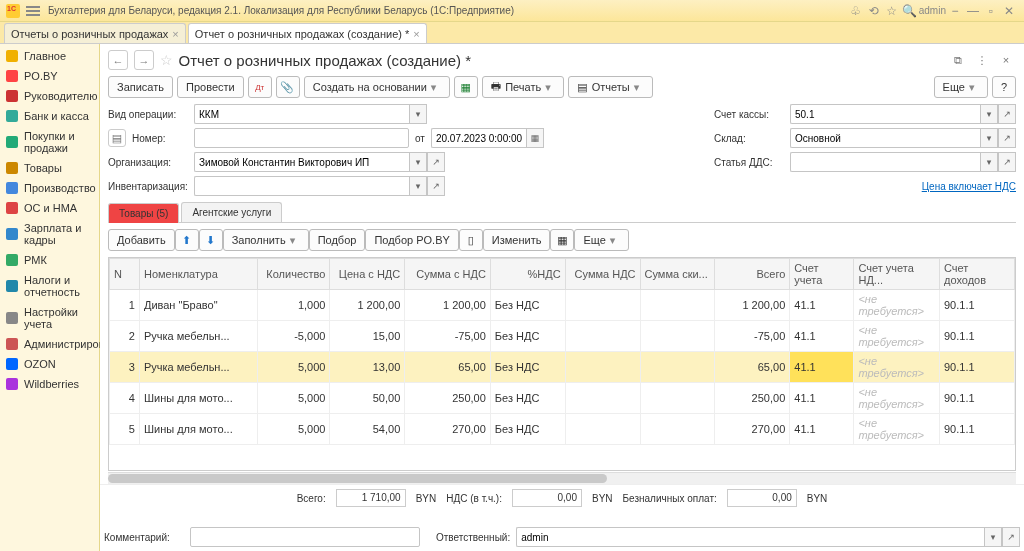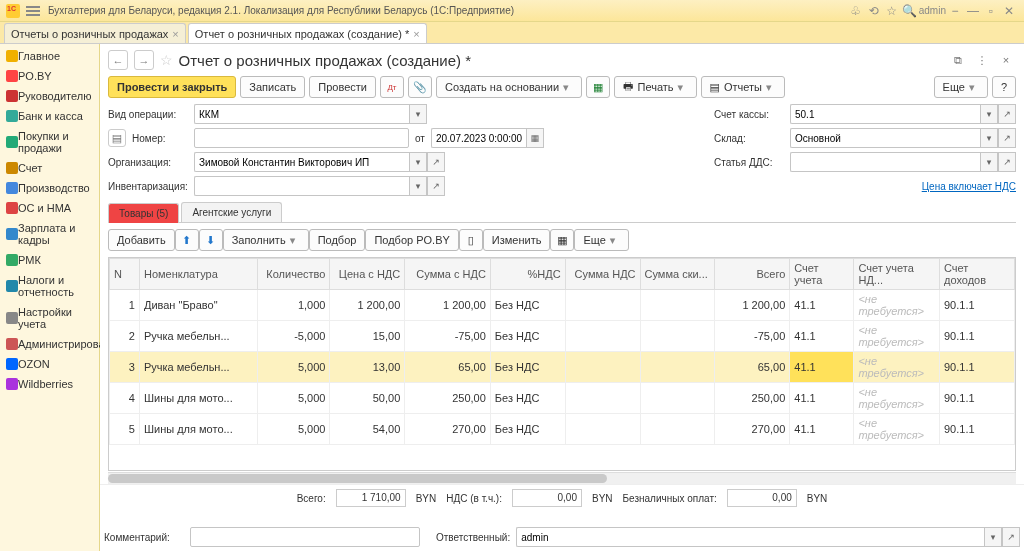--- a/index.html
+++ b/index.html
@@ -10,21 +10,21 @@
   .tb-menu{width:14px;height:10px;border-top:2px solid #888;border-bottom:2px solid #888;position:relative;margin-right:8px}
   .tb-menu::after{content:"";position:absolute;top:2px;left:0;right:0;border-top:2px solid #888}
   .topbar .title{flex:1;font-size:10px;color:#555}
   .topbar .tool{width:18px;height:18px;display:flex;align-items:center;justify-content:center;color:#888;cursor:pointer;font-size:12px}
   .tabsbar{height:22px;background:#fce9a7;display:flex;align-items:flex-end;padding:0 4px;border-bottom:1px solid #ccc}
   .doctab{height:20px;background:#fff;border:1px solid #ccc;border-bottom:none;border-radius:3px 3px 0 0;padding:3px 6px;font-size:10px;margin-right:2px;display:flex;align-items:center;gap:4px}
   .doctab.inactive{background:#f5efd6}
   .doctab .x{color:#999;cursor:pointer}
   .layout{display:flex;height:507px}
   .side{width:100px;background:#fef7de;border-right:1px solid #e5d78a;padding-top:2px}
-  .side-item{display:flex;align-items:center;padding:4px 6px;font-size:10px;color:#333;cursor:pointer}
+  .side-item{display:flex;align-items:center;gap:6px;padding:4px 6px;font-size:10px;color:#333;cursor:pointer}
   .s-ico{width:12px;height:12px;border-radius:2px;flex:0 0 12px}
   .main{flex:1;display:flex;flex-direction:column;background:#fff}
   .hdr{display:flex;align-items:center;gap:6px;padding:6px 8px}
   .navsq{width:20px;height:20px;border:1px solid #ccc;border-radius:3px;display:flex;align-items:center;justify-content:center;color:#777;cursor:pointer;font-size:11px;background:#fff}
   .star{color:#ccc;font-size:14px;cursor:pointer}
   .hdr h1{font-size:15px;font-weight:normal}
   .hdr-r{margin-left:auto;display:flex;gap:4px}
   .toolbar{display:flex;align-items:center;gap:4px;padding:0 8px 6px 8px;flex-wrap:wrap}
   .btn{height:22px;border:1px solid #bbb;border-radius:3px;background:#fcfcfc;padding:0 8px;display:inline-flex;align-items:center;gap:4px;cursor:pointer;font-size:11px;color:#333}
   .btn.primary{background:#ffe15a;border-color:#d9b93e;font-weight:bold;color:#333}
@@ -105,21 +105,21 @@
       <div class="side-item">
         <span class="s-ico" style="background:#3a9"></span>
         <span>Банк и касса</span>
       </div>
       <div class="side-item">
         <span class="s-ico" style="background:#2a7"></span>
         <span>Покупки и продажи</span>
       </div>
       <div class="side-item">
         <span class="s-ico" style="background:#c80"></span>
-        <span>Счет</span>
+        <span>Товары</span>
       </div>
       <div class="side-item">
         <span class="s-ico" style="background:#48d"></span>
         <span>Производство</span>
       </div>
       <div class="side-item">
         <span class="s-ico" style="background:#d44"></span>
         <span>ОС и НМА</span>
       </div>
       <div class="side-item">
@@ -158,21 +158,20 @@
       <span class="star">☆</span>
       <h1>Отчет о розничных продажах (создание) *</h1>
       <div class="hdr-r">
         <div class="navsq" style="border:none">⧉</div>
         <div class="navsq" style="border:none">⋮</div>
         <div class="navsq" style="border:none">×</div>
       </div>
     </div>
 
     <div class="toolbar">
-      <div class="btn primary">Провести и закрыть</div>
       <div class="btn">Записать</div>
       <div class="btn">Провести</div>
       <div class="btn icon">
           <span style="font-size:8px;color:#c33">Дт</span>
         </div>
       <div class="btn icon">📎</div>
       <div class="btn">
           <span>Создать на основании</span>
           <span class="dd">▾</span>
         </div>

